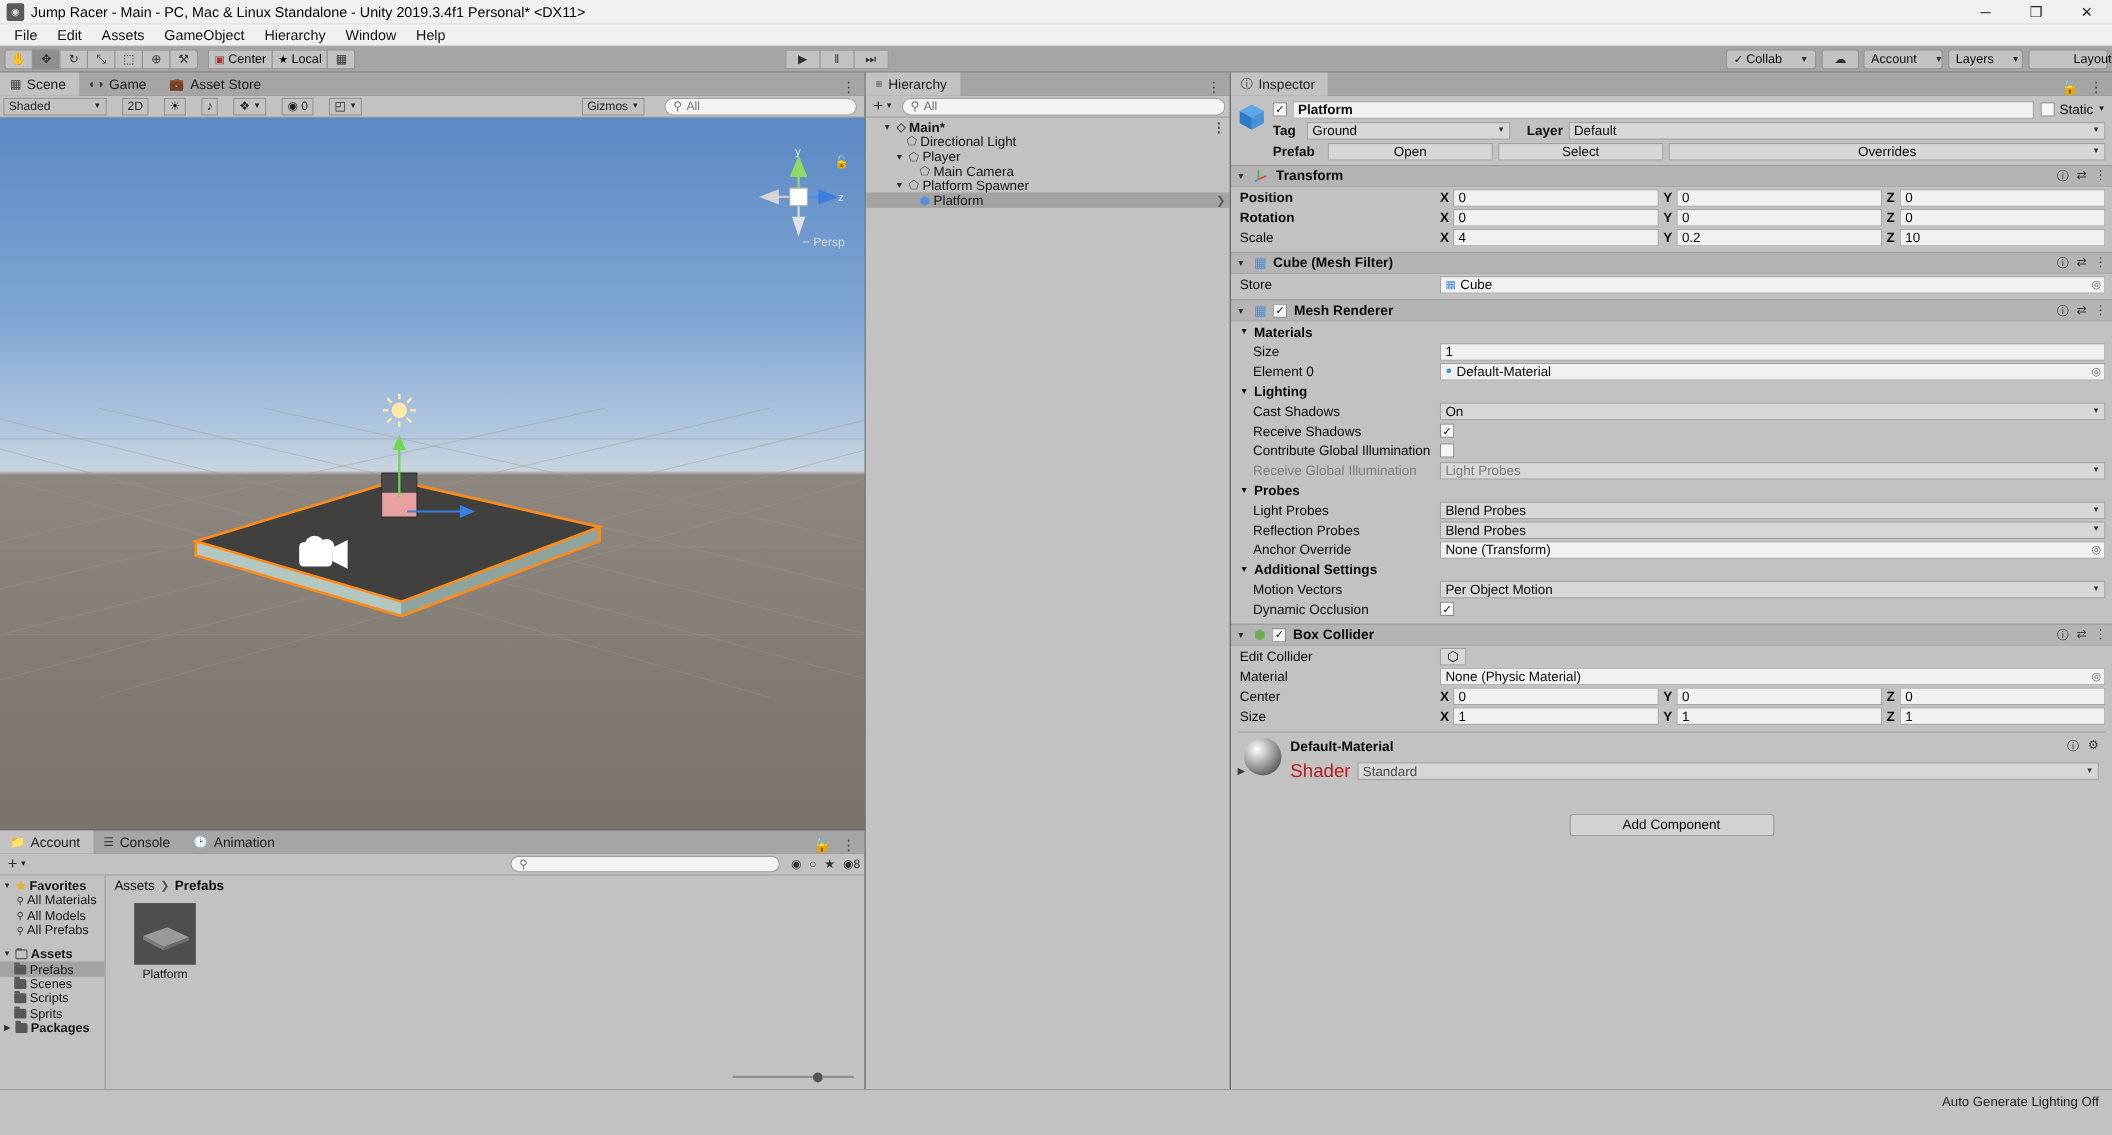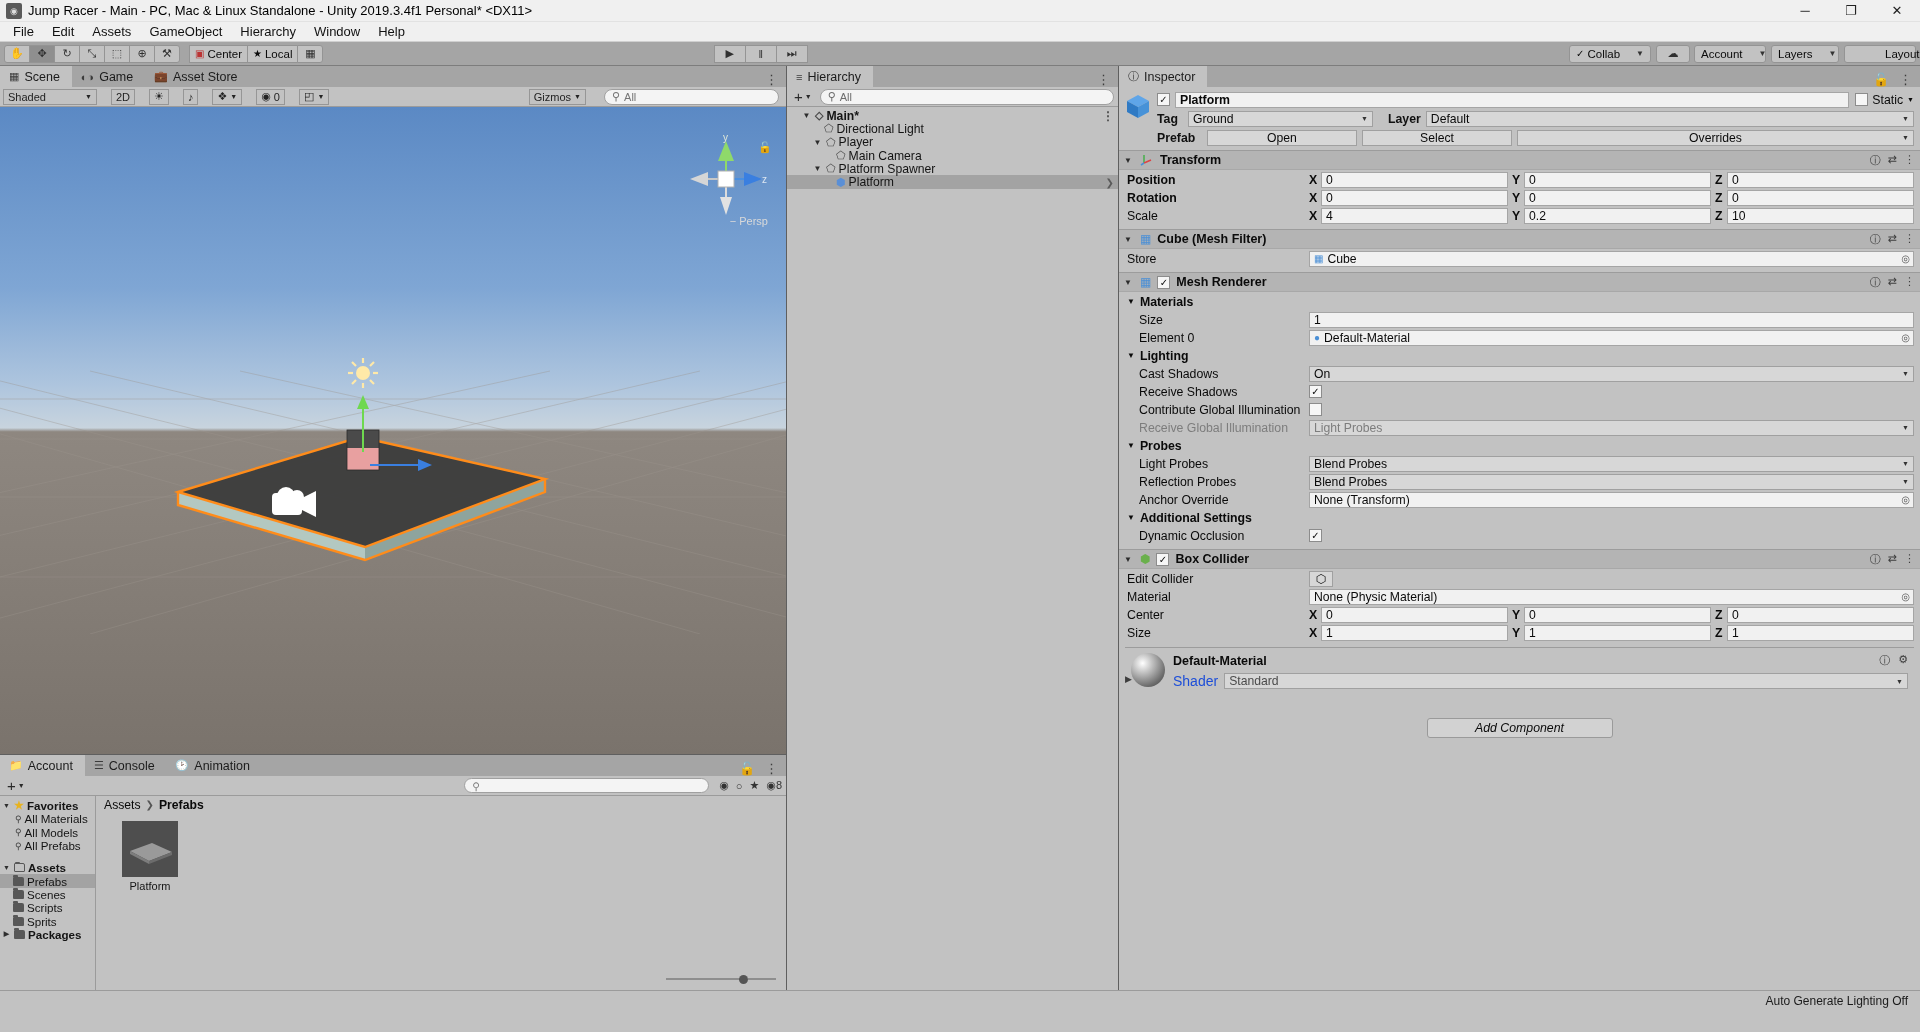--- a/index.html
+++ b/index.html
@@ -220,21 +220,20 @@
   }
   .matball {
     width: 34px; height: 34px; border-radius: 50%;
     background: radial-gradient(circle at 34% 30%, #ffffff 0%, #c9c9c9 26%, #6e6e6e 70%, #3a3a3a 100%);
   }
   .addcomp {
     margin: 14px auto 16px auto; width: 186px; height: 20px;
     background: #d2d2d2; border: 1px solid #9a9a9a; border-radius: 3px;
     display: flex; align-items: center; justify-content: center;
     font-size: 12.3px;
-    font-style: italic;
   }
 
   
   #projpanel { height: 236px; display: flex; flex-direction: column; border-top: 1px solid #5f5f5f;}
   .pjbar { height: 20px; background: #c2c2c2; display:flex; align-items:center; padding: 0 4px;
            border-bottom: 1px solid #9b9b9b;}
   #projbody { flex: 1; display: flex; background: #c2c2c2; }
   #projtree { width: 96px; background: #c2c2c2; padding-top: 3px; border-right: 1px solid #9b9b9b;}
   .trow { height: 13.3px; display: flex; align-items: center; gap: 3px;
           font-size: 11.6px; color: #141414; padding-left: 2px; }
@@ -892,20 +891,29 @@
             </span>
           </span>
       </div>
       <div class="prow">
         <span class="fold">
             <span class="tw">▼</span>
         <span>Additional Settings</span>
           </span>
       </div>
       <div class="prow">
+        <span class="pl ind">Motion Vectors</span>
+        <span class="pv">
+            <span class="dd" style="flex:1;">
+          <span>Per Object Motion</span>
+          <span class="car">▼</span>
+            </span>
+          </span>
+      </div>
+      <div class="prow">
         <span class="pl ind">Dynamic Occlusion</span>
         <span class="pv">
             <span class="cb">✓</span>
           </span>
       </div>
 
       <div class="comp-header" style="margin-top:5px;">
         <span class="tw">▼</span>
         <span style="color:#6ab04c;font-size:12px;">⬢</span>
         <span class="cb">✓</span>
@@ -970,21 +978,21 @@
         <div class="matball"></div>
         <div style="flex:1;">
           <div style="display:flex;align-items:center;">
             <span style="font-weight:bold;font-size:12.5px;">Default-Material</span>
             <span style="margin-left:auto;display:flex;gap:8px;color:#3d3d3d;font-size:11px;">
               <span>ⓘ</span>
               <span>⚙</span>
             </span>
           </div>
           <div style="display:flex;align-items:center;gap:6px;margin-top:5px;">
-            <span style="font-size:14px;color:#1d4ed8;">Shader</span>
+            <span style="font-size:17px;color:#b91c1c;">Shader</span>
             <span class="dd" style="flex:1;color:#4b4b4b;">
               <span>Standard</span>
               <span class="car">▼</span>
             </span>
           </div>
         </div>
       </div>
       <div style="position:relative;top:-20px;left:6px;font-size:9px;color:#3d3d3d;">▶</div>
 
       <div class="addcomp">Add Component</div>

